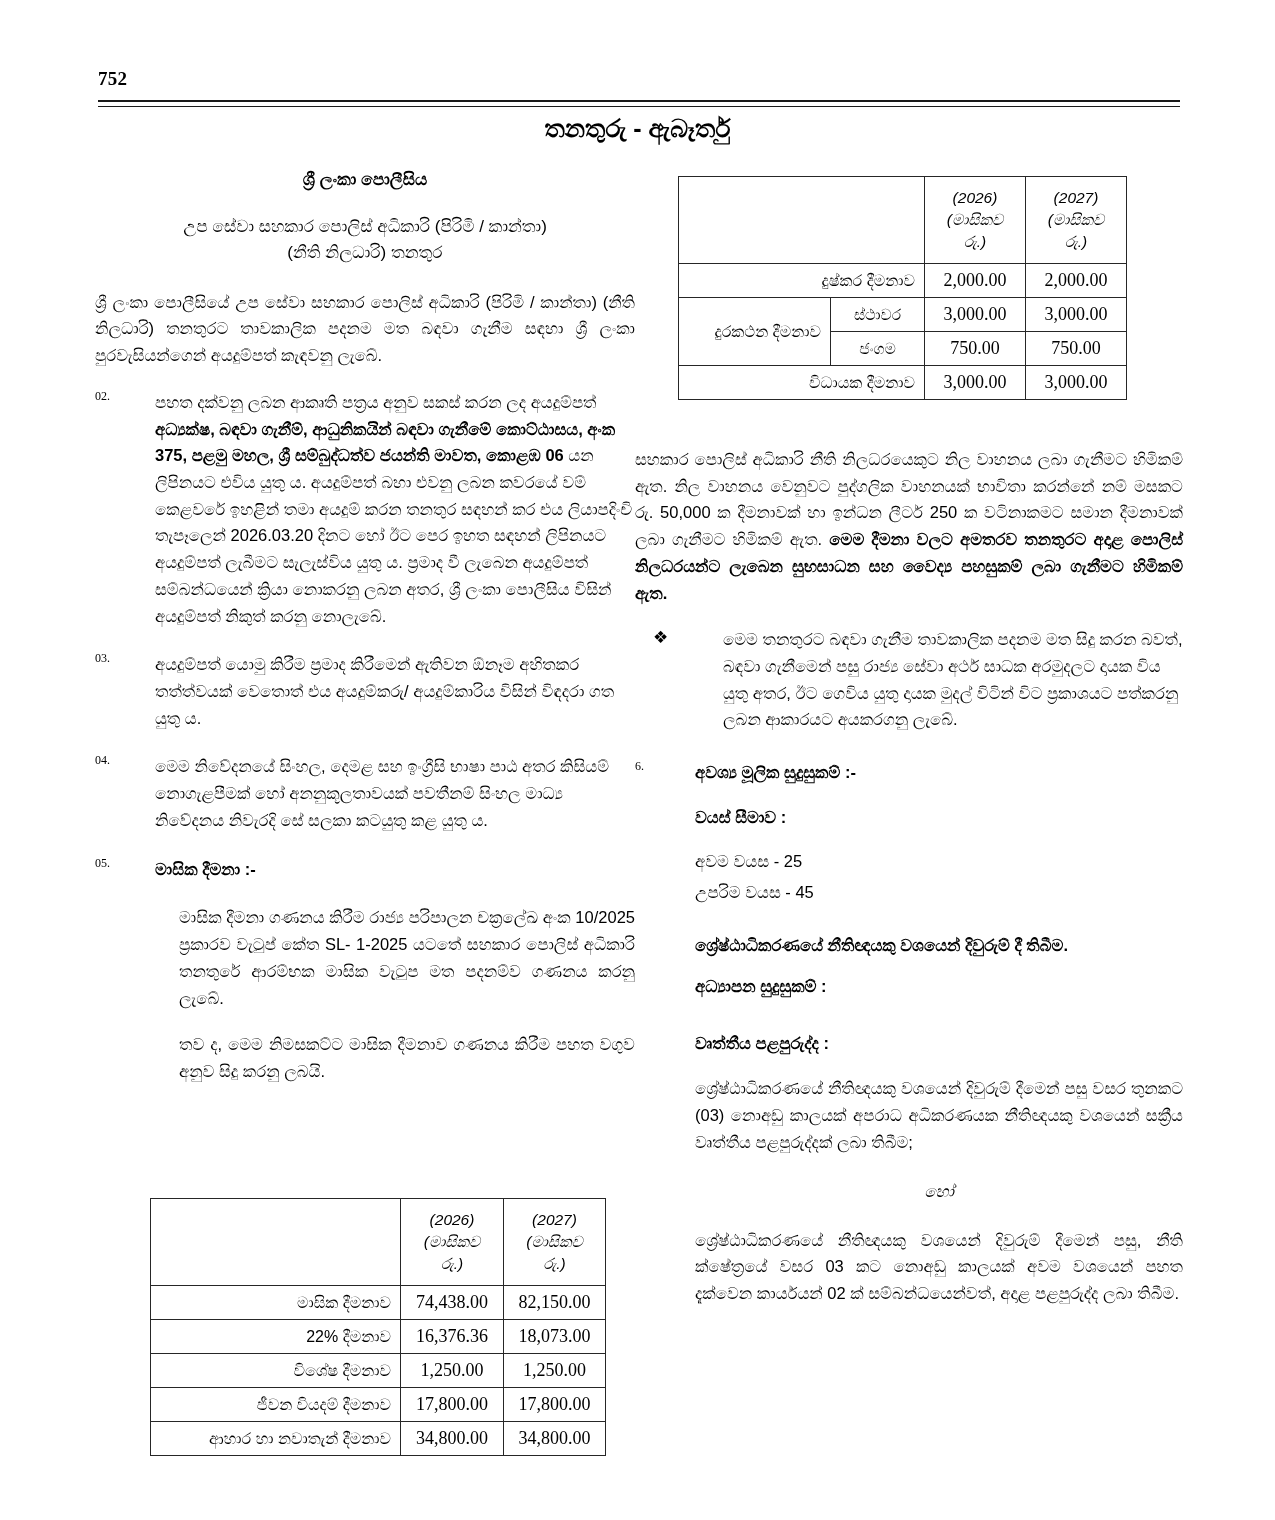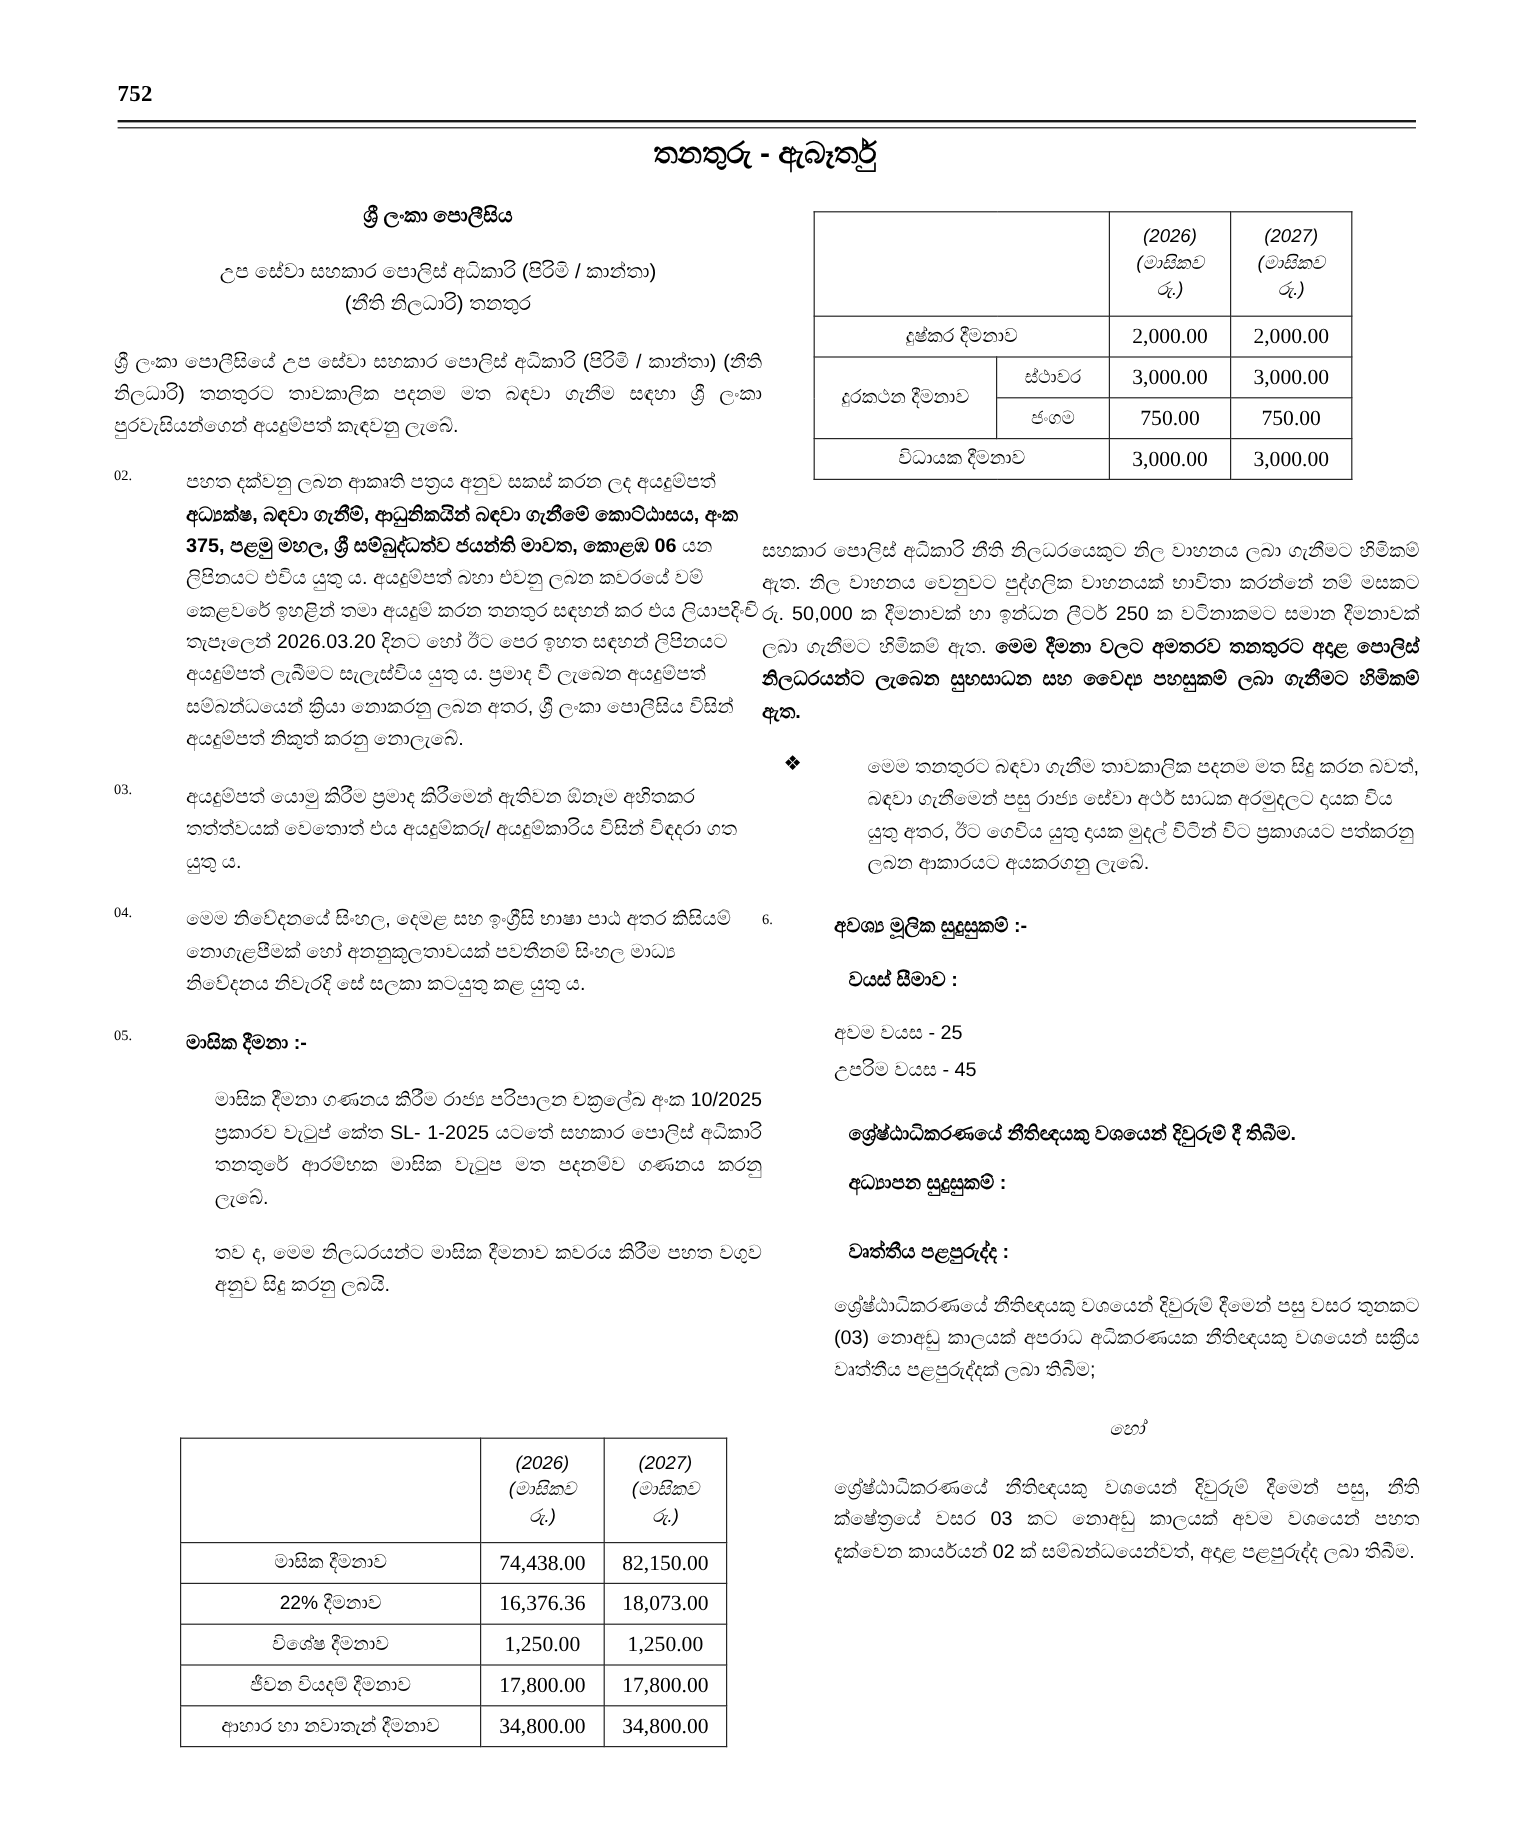--- a/index.html
+++ b/index.html
@@ -159,21 +159,21 @@
     height: 74px;
     vertical-align: middle;
   }
   table.alw td.num {
     text-align: center;
     font-family: "Liberation Serif", serif;
     font-size: 18px;
     white-space: nowrap;
   }
   table.alw td.lbl {
-    text-align: center;
+    text-align: right;
     font-size: 16px;
   }
   table.alw td.sub {
     text-align: center;
     font-size: 15.5px;
   }
   table.alw td.blank { border: 1.4px solid #262626; }
 
   
   #table-left {
@@ -214,21 +214,21 @@
   }
   .q-line {
     font-size: 16.5px;
     line-height: 1.5;
     margin: 0 0 6px 0;
     font-family: "Liberation Sans", sans-serif;
   }
   .q-bold {
     font-weight: bold;
     font-size: 16.5px;
-    margin: 0 0 22px 12px;
+    margin: 0 0 22px 0;
     font-family: "Liberation Sans", sans-serif;
   }
   .gap-sm { height: 16px; }
   .gap-md { height: 26px; }
   .center-or {
     text-align: center;
     font-style: italic;
     font-size: 16.5px;
     margin: 26px 0 26px 0;
     font-family: "Liberation Sans", sans-serif;
@@ -270,21 +270,21 @@
       <span class="num">04.</span>
       <span class="txt">මෙම නිවේදනයේ සිංහල, දෙමළ සහ ඉංග්‍රීසි භාෂා පාඨ අතර කිසියම් නොගැළපීමක් හෝ අනනුකූලතාවයක් පවතීනම් සිංහල මාධ්‍ය නිවේදනය නිවැරදි සේ සලකා කටයුතු කළ යුතු ය.</span>
     </div>
 
     <div class="item">
       <span class="num">05.</span>
       <span class="txt" style="font-weight:bold">මාසික දීමනා  :-</span>
     </div>
 
     <div class="sub-para">මාසික දීමනා ගණනය කිරීම රාජ්‍ය පරිපාලන චක්‍රලේඛ අංක 10/2025 ප්‍රකාරව වැටුප් කේත SL- 1-2025 යටතේ සහකාර පොලිස් අධිකාරි තනතුරේ ආරම්භක මාසික වැටුප මත පදනම්ව ගණනය කරනු ලැබේ.</div>
-    <div class="sub-para">තව ද, මෙම නිලධරයන්ට මාසික දීමනාව කවරය කිරීම පහත වගුව අනුව සිදු කරනු ලබයි.</div>
+    <div class="sub-para">තව ද, මෙම නිමසකට්ට මාසික දීමනාව ගණනය කිරීම පහත වගුව අනුව සිදු කරනු ලබයි.</div>
   </div>
 
   <div id="table-left">
     <table class="alw">
       <colgroup>
           <col style="width:250px">
           <col style="width:103px">
           <col style="width:102px">
         </colgroup>
       <tbody>

